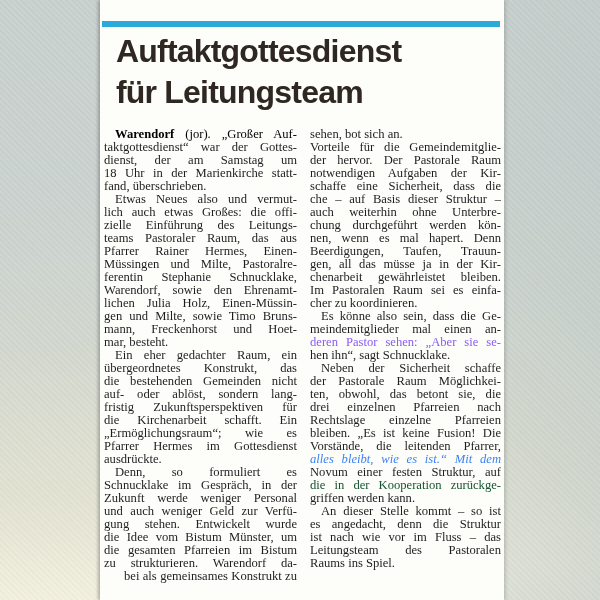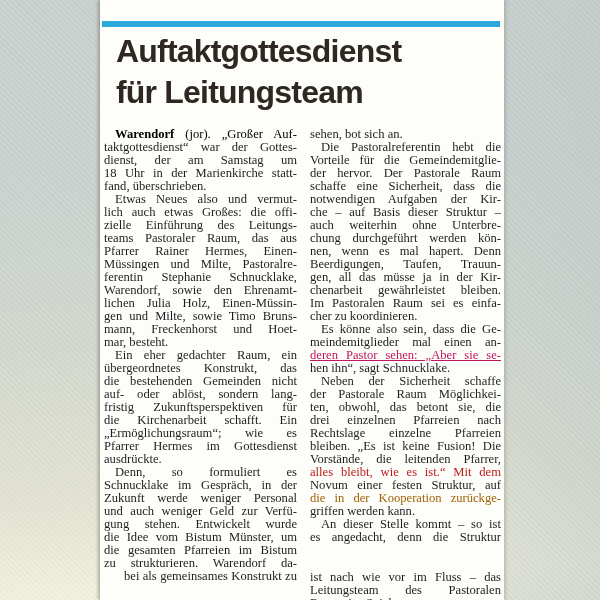--- a/index.html
+++ b/index.html
@@ -100,49 +100,48 @@
         <div class="line" style="color: rgb(30, 30, 32);">Zukunft werde weniger Personal</div>
         <div class="line" style="color: rgb(30, 30, 32);">und auch weniger Geld zur Verfü-</div>
         <div class="line" style="color: rgb(30, 30, 32);">gung stehen. Entwickelt wurde</div>
         <div class="line" style="color: rgb(30, 30, 32);">die Idee vom Bistum Münster, um</div>
         <div class="line" style="color: rgb(30, 30, 32);">die gesamten Pfarreien im Bistum</div>
         <div class="line" style="color: rgb(30, 30, 32);">zu strukturieren. Warendorf da-</div>
         <div class="line" style="color: rgb(30, 30, 32); margin-left: 20px;">bei als gemeinsames Konstrukt zu</div>
       </div>
     <div class="col">
         <div class="line end" style="color: rgb(30, 30, 32);">sehen, bot sich an.</div>
-        <div class="line start" style="color: rgb(30, 30, 32);">Die Pastoralreferentin hebt die</div>
         <div class="line" style="color: rgb(30, 30, 32);">Vorteile für die Gemeindemitglie-</div>
         <div class="line" style="color: rgb(30, 30, 32);">der hervor. Der Pastorale Raum</div>
+        <div class="line" style="color: rgb(30, 30, 32);">notwendigen Aufgaben der Kir-</div>
         <div class="line" style="color: rgb(30, 30, 32);">schaffe eine Sicherheit, dass die</div>
-        <div class="line" style="color: rgb(30, 30, 32);">notwendigen Aufgaben der Kir-</div>
         <div class="line" style="color: rgb(30, 30, 32);">che – auf Basis dieser Struktur –</div>
         <div class="line" style="color: rgb(30, 30, 32);">auch weiterhin ohne Unterbre-</div>
         <div class="line" style="color: rgb(30, 30, 32);">chung durchgeführt werden kön-</div>
         <div class="line" style="color: rgb(30, 30, 32);">nen, wenn es mal hapert. Denn</div>
         <div class="line" style="color: rgb(30, 30, 32);">Beerdigungen, Taufen, Trauun-</div>
         <div class="line" style="color: rgb(30, 30, 32);">gen, all das müsse ja in der Kir-</div>
         <div class="line" style="color: rgb(30, 30, 32);">chenarbeit gewährleistet bleiben.</div>
         <div class="line" style="color: rgb(30, 30, 32);">Im Pastoralen Raum sei es einfa-</div>
         <div class="line end" style="color: rgb(30, 30, 32);">cher zu koordinieren.</div>
         <div class="line start" style="color: rgb(30, 30, 32);">Es könne also sein, dass die Ge-</div>
         <div class="line" style="color: rgb(30, 30, 32);">meindemitglieder mal einen an-</div>
-        <div class="line" style="color: #be185d; text-decoration: underline;">deren Pastor sehen: „Aber sie se-</div>
+        <div class="line" style="color: #8b5cf6;">deren Pastor sehen: „Aber sie se-</div>
         <div class="line end" style="color: rgb(30, 30, 32);">hen ihn“, sagt Schnucklake.</div>
         <div class="line start" style="color: rgb(30, 30, 32);">Neben der Sicherheit schaffe</div>
         <div class="line" style="color: rgb(30, 30, 32);">der Pastorale Raum Möglichkei-</div>
         <div class="line" style="color: rgb(30, 30, 32); font-family: Liberation Serif, serif;">ten, obwohl, das betont sie, die</div>
         <div class="line" style="color: rgb(30, 30, 32);">drei einzelnen Pfarreien nach</div>
         <div class="line" style="color: rgb(30, 30, 32);">Rechtslage einzelne Pfarreien</div>
         <div class="line" style="color: rgb(30, 30, 32);">bleiben. „Es ist keine Fusion! Die</div>
         <div class="line" style="color: rgb(30, 30, 32);">Vorstände, die leitenden Pfarrer,</div>
-        <div class="line" style="color: #b91c1c;">alles bleibt, wie es ist.“ Mit dem</div>
+        <div class="line" style="color: #3b82f6; font-style: italic;">alles bleibt, wie es ist.“ Mit dem</div>
         <div class="line" style="color: rgb(30, 30, 32);">Novum einer festen Struktur, auf</div>
-        <div class="line" style="color: #a16207;">die in der Kooperation zurückge-</div>
+        <div class="line" style="color: #14532d;">die in der Kooperation zurückge-</div>
         <div class="line end" style="color: rgb(30, 30, 32);">griffen werden kann.</div>
         <div class="line start" style="color: rgb(30, 30, 32);">An dieser Stelle kommt – so ist</div>
         <div class="line" style="color: rgb(30, 30, 32);">es angedacht, denn die Struktur</div>
-        <div class="line" style="color: rgb(30, 30, 32); margin-top: 27px;">ist nach wie vor im Fluss – das</div>
+        <div class="line" style="color: rgb(30, 30, 32);">ist nach wie vor im Fluss – das</div>
         <div class="line" style="color: rgb(30, 30, 32);">Leitungsteam des Pastoralen</div>
         <div class="line end" style="color: rgb(30, 30, 32);">Raums ins Spiel.</div>
       </div>
   </div>
 </div>
 
 </body></html>

